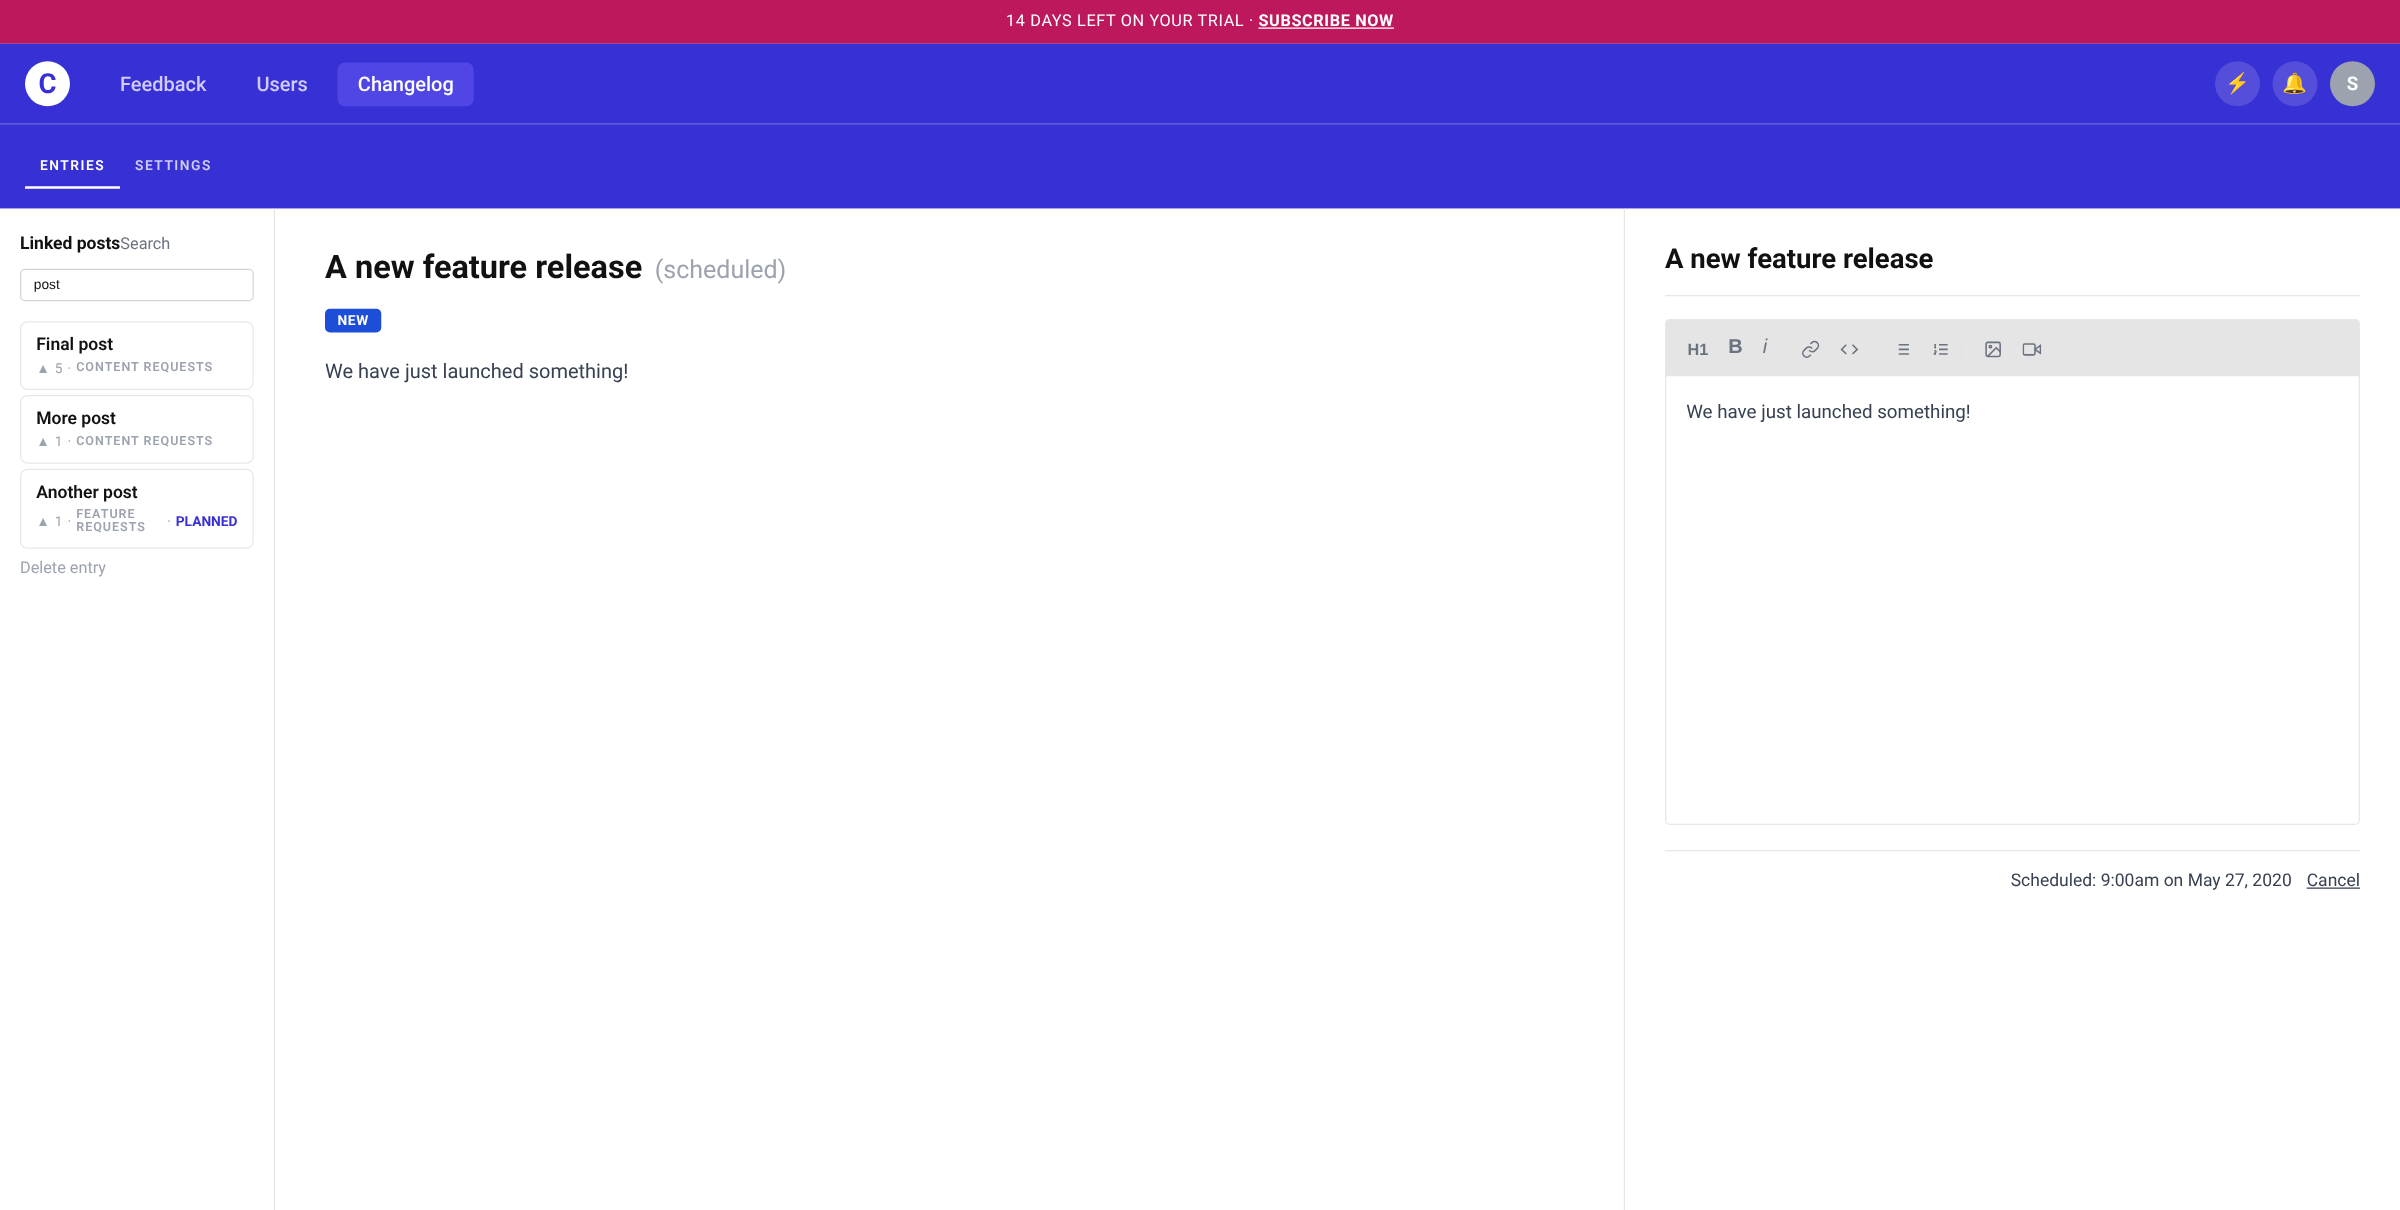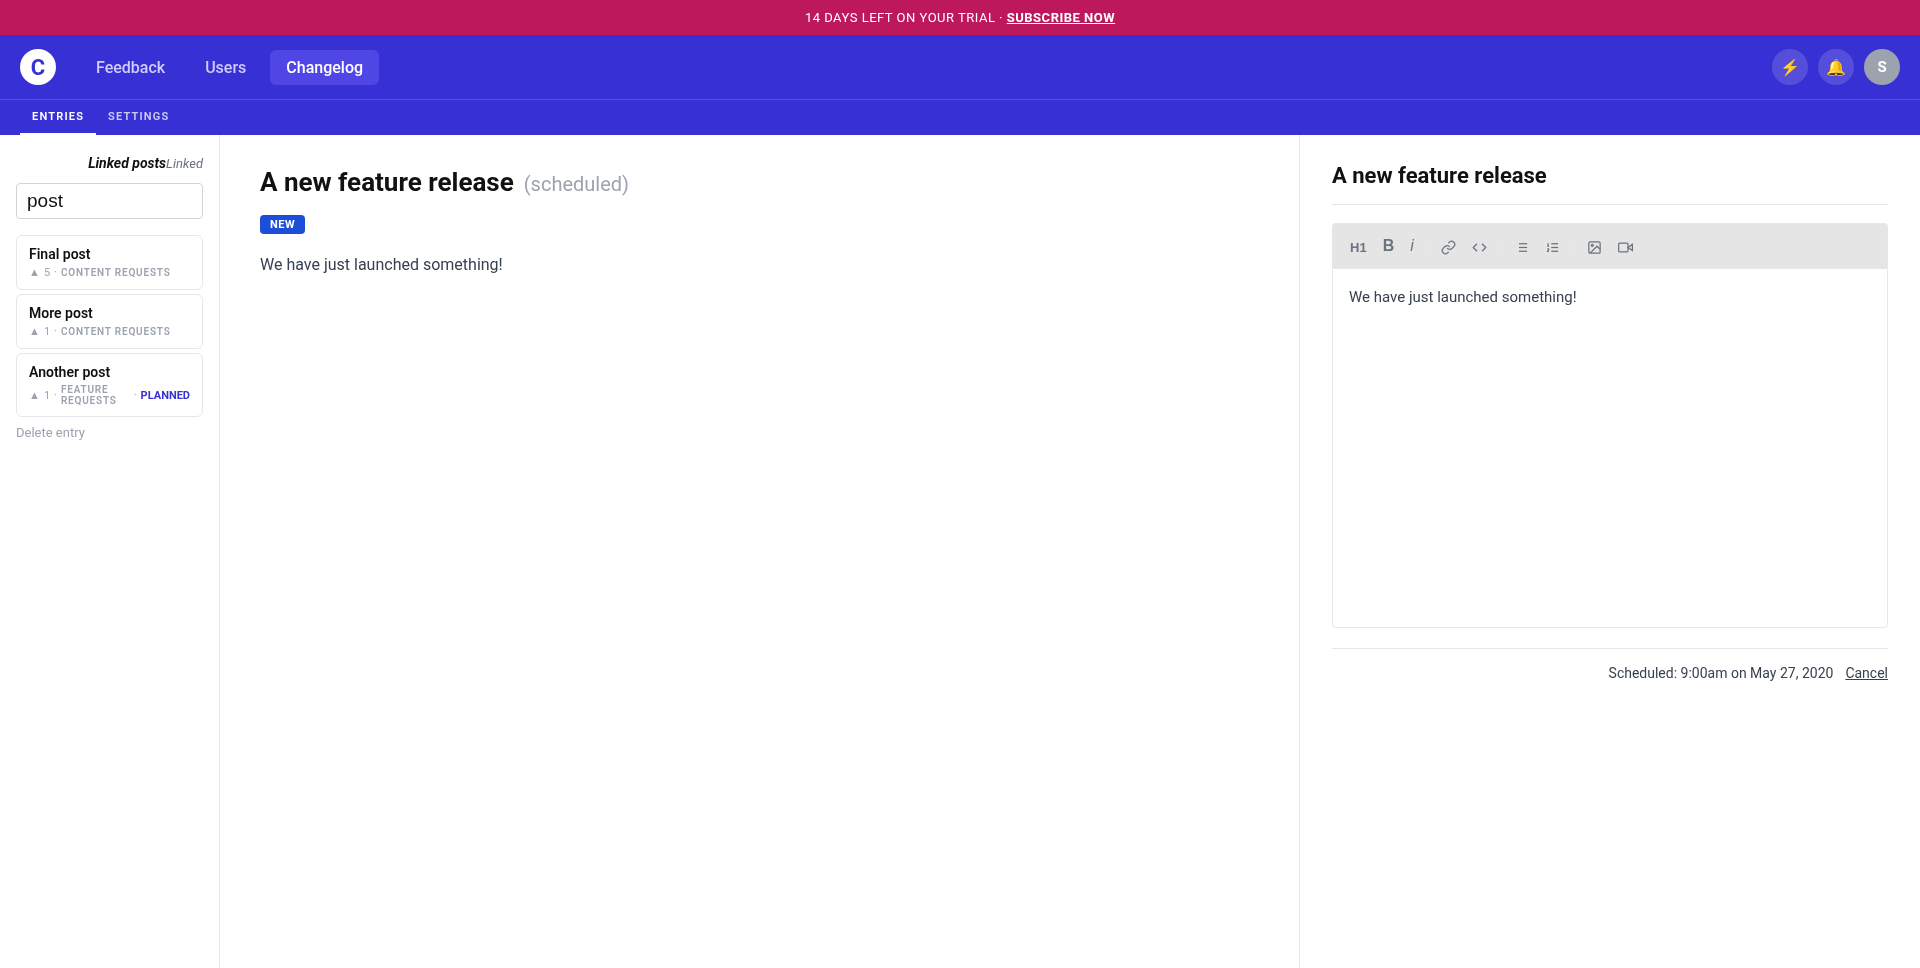--- a/index.html
+++ b/index.html
@@ -91,21 +91,21 @@
       color: #fff;
       font-weight: 700;
       font-size: 15px;
       cursor: pointer;
     }
 
     
     .sub-nav {
       background: #3730d4;
       display: flex;
-      padding: 0 20px;
+      padding: 16px 20px;
       border-top: 1px solid rgba(255,255,255,0.15);
     }
     .sub-nav-link {
       color: rgba(255,255,255,0.75);
       font-size: 11px;
       font-weight: 600;
       letter-spacing: 1.2px;
       padding: 10px 12px;
       cursor: pointer;
       text-transform: uppercase;
@@ -126,42 +126,41 @@
     
     .sidebar {
       width: 220px;
       background: #fff;
       padding: 20px 16px;
       border-right: 1px solid #e5e7eb;
       flex-shrink: 0;
     }
     .sidebar-header {
       display: flex;
-      justify-content: flex-end;
+      justify-content: flex-start;
       align-items: center;
       margin-bottom: 12px;
-      font-style: italic;
     }
     .sidebar-title {
       font-size: 14px;
       font-weight: 700;
       color: #111;
     }
     .search-link {
       font-size: 13px;
       color: #6b7280;
       cursor: pointer;
       text-decoration: none;
     }
     .search-input {
       width: 100%;
       border: 1px solid #d1d5db;
       border-radius: 4px;
       padding: 6px 10px;
-      font-size: 19px;
+      font-size: 11px;
       color: #111;
       outline: none;
       margin-bottom: 16px;
     }
     .post-item {
       border: 1px solid #e5e7eb;
       border-radius: 6px;
       padding: 10px 12px;
       margin-bottom: 4px;
       background: #fff;
@@ -350,21 +349,21 @@
 <div class="sub-nav">
   <div class="sub-nav-link active">ENTRIES</div>
   <div class="sub-nav-link">SETTINGS</div>
 </div>
 
 <div class="main-layout">
 
   <aside class="sidebar">
     <div class="sidebar-header">
       <span class="sidebar-title">Linked posts</span>
-      <a class="search-link">Linked</a>
+      <a class="search-link">Search</a>
     </div>
     <input class="search-input" type="text" value="post" style="">
 
     
     <div class="post-item">
       <div class="post-item-title">Final post</div>
       <div class="post-meta">
         <span class="votes">▲</span>
         <span>5</span>
         <span>·</span>

